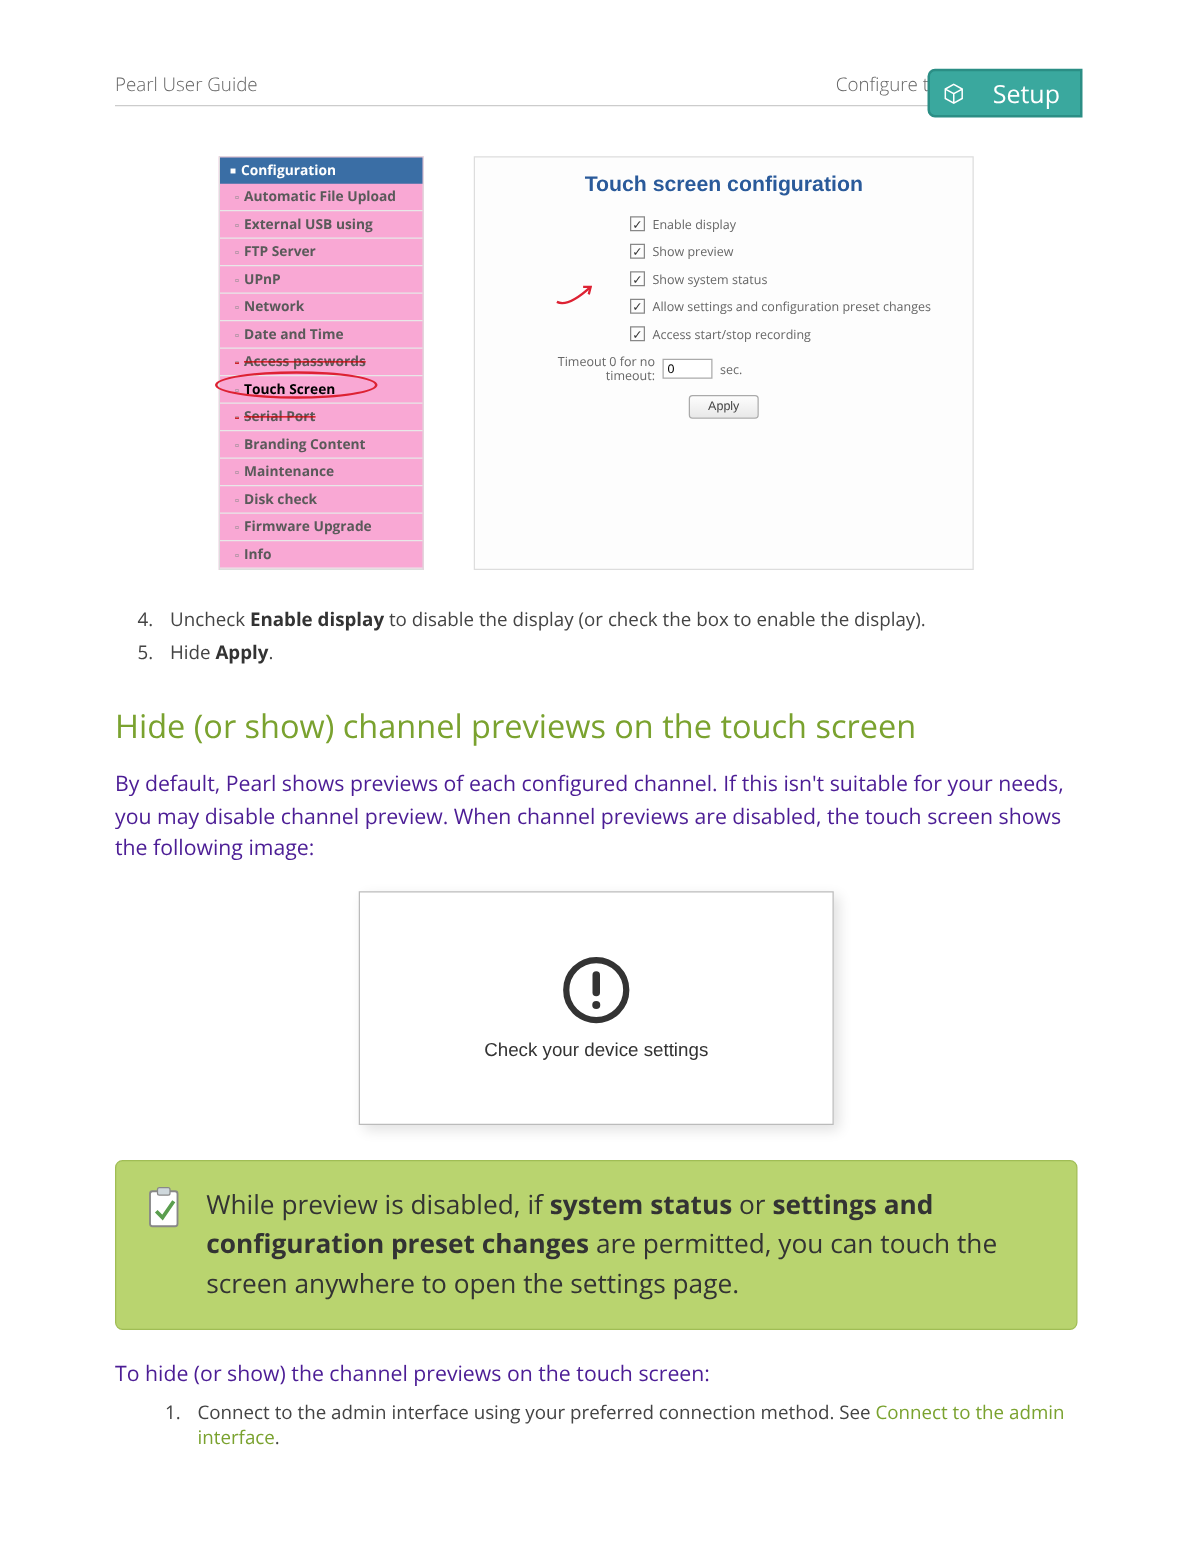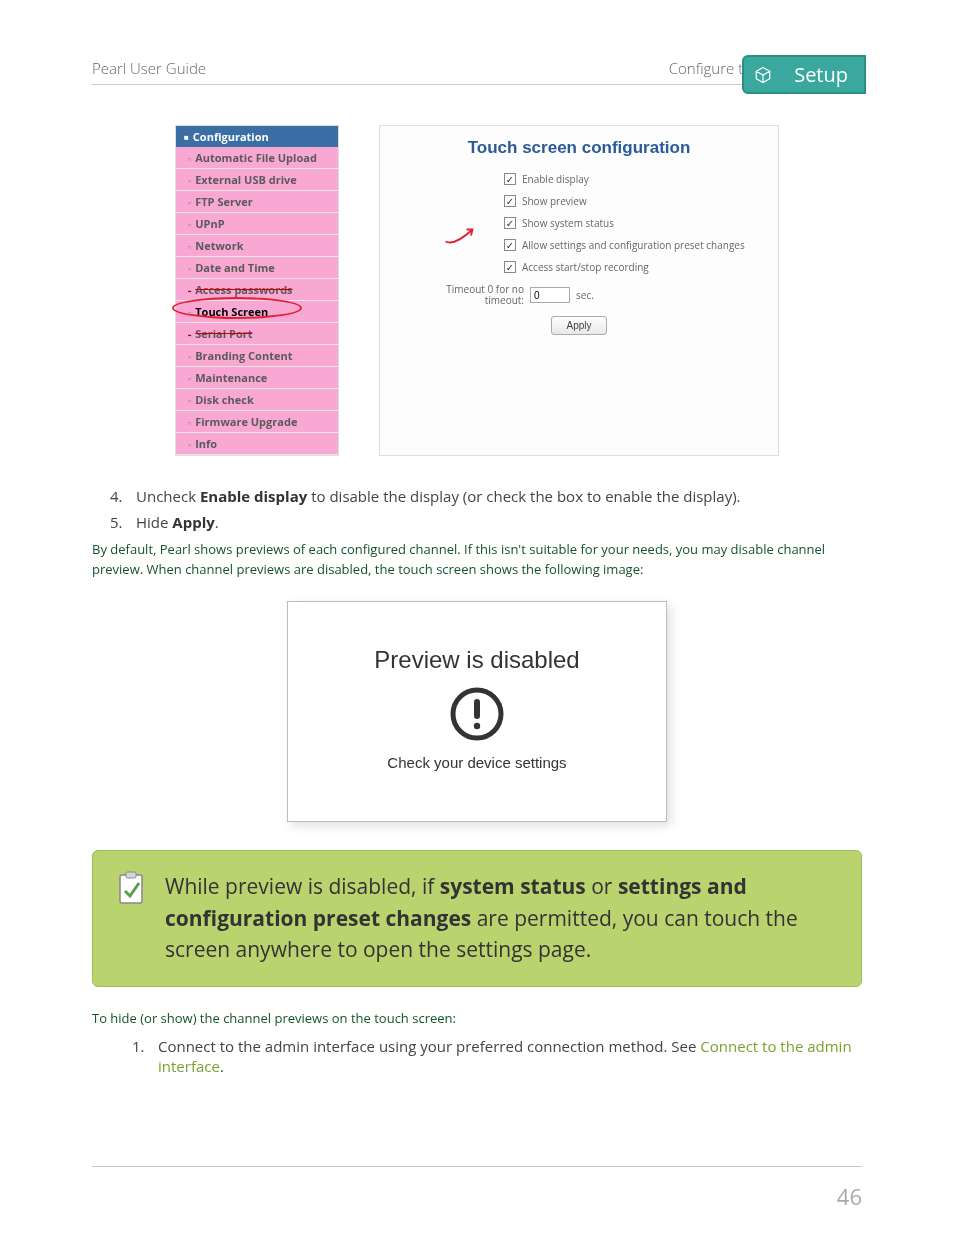--- a/index.html
+++ b/index.html
@@ -168,21 +168,21 @@
   
   .ol { margin-left: 18px; }
   .ol .li { display: flex; margin: 6px 0; font-size: 15px; color: #444; }
   .ol .li .num { width: 26px; flex-shrink: 0; }
   .h2 {
     color: #7aa22f;
     font-size: 26px;
     font-weight: 400;
     margin: 30px 0 16px 0;
   }
-  .para { font-size: 13px; color: #14532d; line-height: 1.5; margin: 8px 0; }
+  .para { font-size: 17px; color: #4c1d95; line-height: 1.5; margin: 8px 0; }
   b { font-weight: 700; color: #333; }
 
   
   .preview-box {
     width: 380px;
     margin: 22px auto 28px auto;
     background: #fff;
     border: 1px solid #bbb;
     box-shadow: 4px 4px 10px rgba(0,0,0,.12);
     padding: 44px 10px 50px 10px;
@@ -228,21 +228,21 @@
         <path fill="none" stroke="#fff" stroke-width="1.6" d="M12 2 L21 7 L21 17 L12 22 L3 17 L3 7 Z M3 7 L12 12 L21 7 M12 12 L12 22"></path>
       </svg>
     <span>Setup</span>
   </div>
 
   <div class="figure">
     <div class="sidebar">
       <div class="sidebar-header">Configuration</div>
       <div id="sidebar-items">
           <div class="sidebar-item"><span>Automatic File Upload</span></div>
-          <div class="sidebar-item"><span>External USB drive</span></div>
+          <div class="sidebar-item"><span>External USB using</span></div>
           <div class="sidebar-item"><span>FTP Server</span></div>
           <div class="sidebar-item"><span>UPnP</span></div>
           <div class="sidebar-item"><span>Network</span></div>
           <div class="sidebar-item"><span>Date and Time</span></div>
           <div class="sidebar-item struck"><span>Access passwords</span></div>
           <div class="sidebar-item active" style="position: relative;"><div class="red-oval"></div><span>Touch Screen</span></div>
           <div class="sidebar-item struck"><span>Serial Port</span></div>
           <div class="sidebar-item"><span>Branding Content</span></div>
           <div class="sidebar-item"><span>Maintenance</span></div>
           <div class="sidebar-item"><span>Disk check</span></div>
@@ -292,24 +292,24 @@
       <div class="li">
         <span class="num">4.</span>
         <span><span>Uncheck </span><b>Enable display</b><span> to disable the display (or check the box to enable the display).</span></span>
       </div>
       <div class="li">
         <span class="num">5.</span>
         <span><span>Hide </span><b>Apply</b><span>.</span></span>
       </div>
     </div>
 
+  <div class="h2">Hide (or show) channel previews on the touch screen</div>
   <div class="para">By default, Pearl shows previews of each configured channel. If this isn't suitable for your needs, you may disable channel preview. When channel previews are disabled, the touch screen shows the following image:</div>
 
   <div class="preview-box">
-    <div class="t1">Preview is disabled</div>
     <svg width="56" height="56" viewBox="0 0 56 56">
       <circle cx="28" cy="28" r="24" fill="none" stroke="#333" stroke-width="5"></circle>
       <rect x="25" y="13" width="6" height="20" rx="3" fill="#333"></rect>
       <circle cx="28" cy="40" r="3.2" fill="#333"></circle>
     </svg>
     <div class="t2">Check your device settings</div>
   </div>
 
   <div class="note">
     <svg class="icon" viewBox="0 0 28 34">

